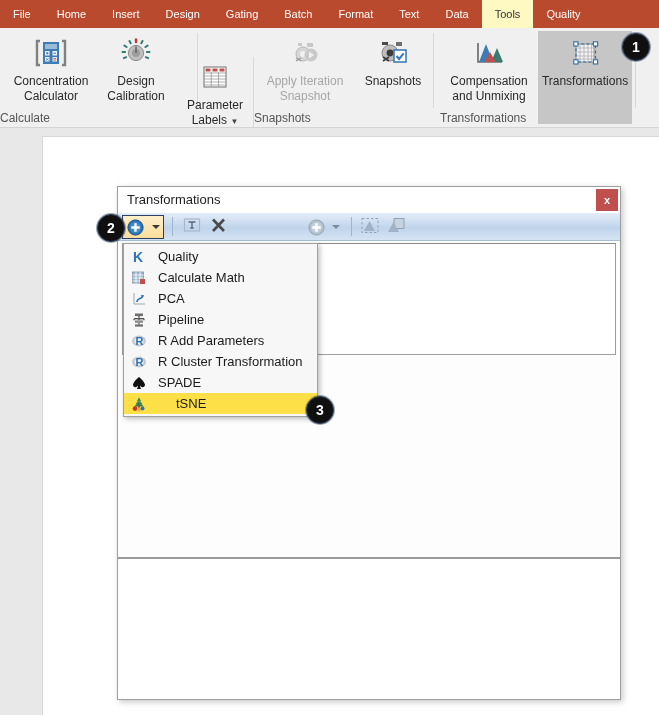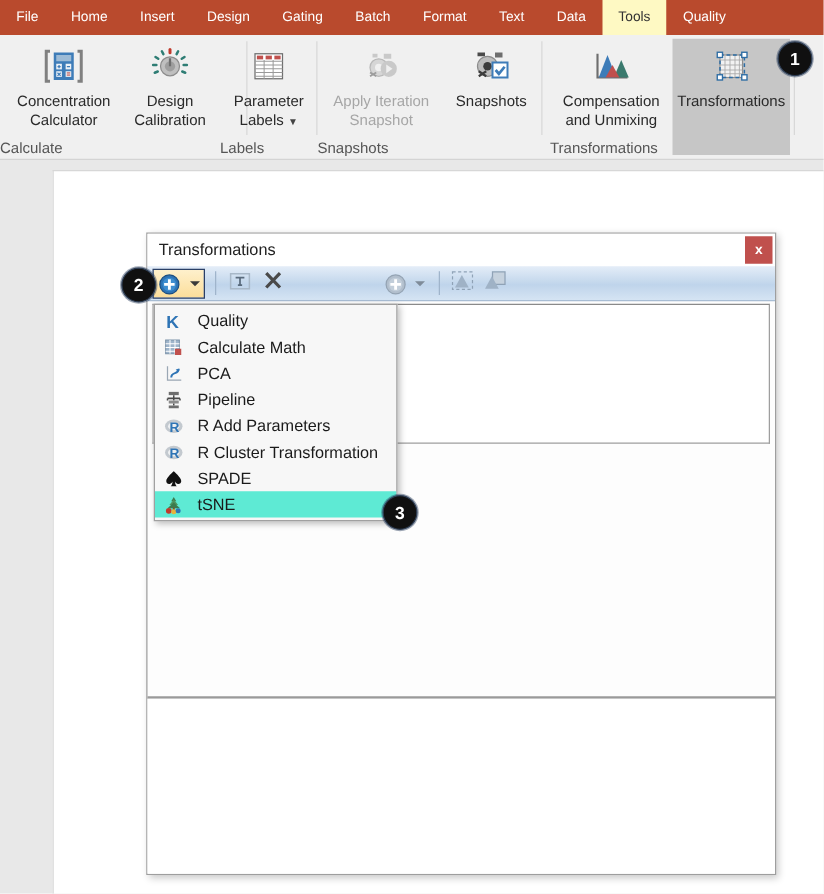--- a/index.html
+++ b/index.html
@@ -206,21 +206,21 @@
   }
   .mitem {
     height: 21px;
     display: flex;
     align-items: center;
     font-size: 13px;
     color: #1A1A1A;
     padding-left: 3px;
     box-sizing: border-box;
   }
-  .mitem.hl { background: #5eead4; }
+  .mitem.hl { background: #fde047; gap: 18px; }
   .mitem .mi-icon {
     width: 24px;
     min-width: 24px;
     display: flex;
     align-items: center;
     justify-content: center;
   }
   .mitem .mi-label { padding-left: 7px; }
 
   
@@ -298,21 +298,21 @@
           <circle cx="17" cy="17" r="4.1" fill="#9E9E9E"></circle>
           <path d="M17 17 L17 10.5" stroke="#6E6E6E" stroke-width="1.8"></path>
         </svg>
       </div>
       <div class="cap"><span>Design</span><br><span>Calibration</span></div>
     </div>
     <div class="sep"></div>
     <div class="glabel">Calculate</div>
   </div>
 
-  <div class="rgroup" style="left:176px; width:78px;">
+  <div class="rgroup" style="left:176px; width:78px;margin-top:24px;">
     <div class="rbtn" style="left:2px; width:74px;">
       <div class="icn">
         <svg width="34" height="34" viewBox="0 0 34 34">
           <rect x="6" y="7" width="22" height="20" fill="#FFFFFF" stroke="#6E6E6E" stroke-width="1"></rect>
           <rect x="7.5" y="8.5" width="5" height="3" fill="#C0504D"></rect>
           <rect x="14.5" y="8.5" width="5" height="3" fill="#C0504D"></rect>
           <rect x="21.5" y="8.5" width="5" height="3" fill="#C0504D"></rect>
           <g stroke="#9A9A9A" stroke-width="0.8">
             <path d="M6 13 h22 M6 16 h22 M6 19 h22 M6 22 h22 M6 25 h22"></path>
             <path d="M13.3 12 v15 M20.5 12 v15"></path>

